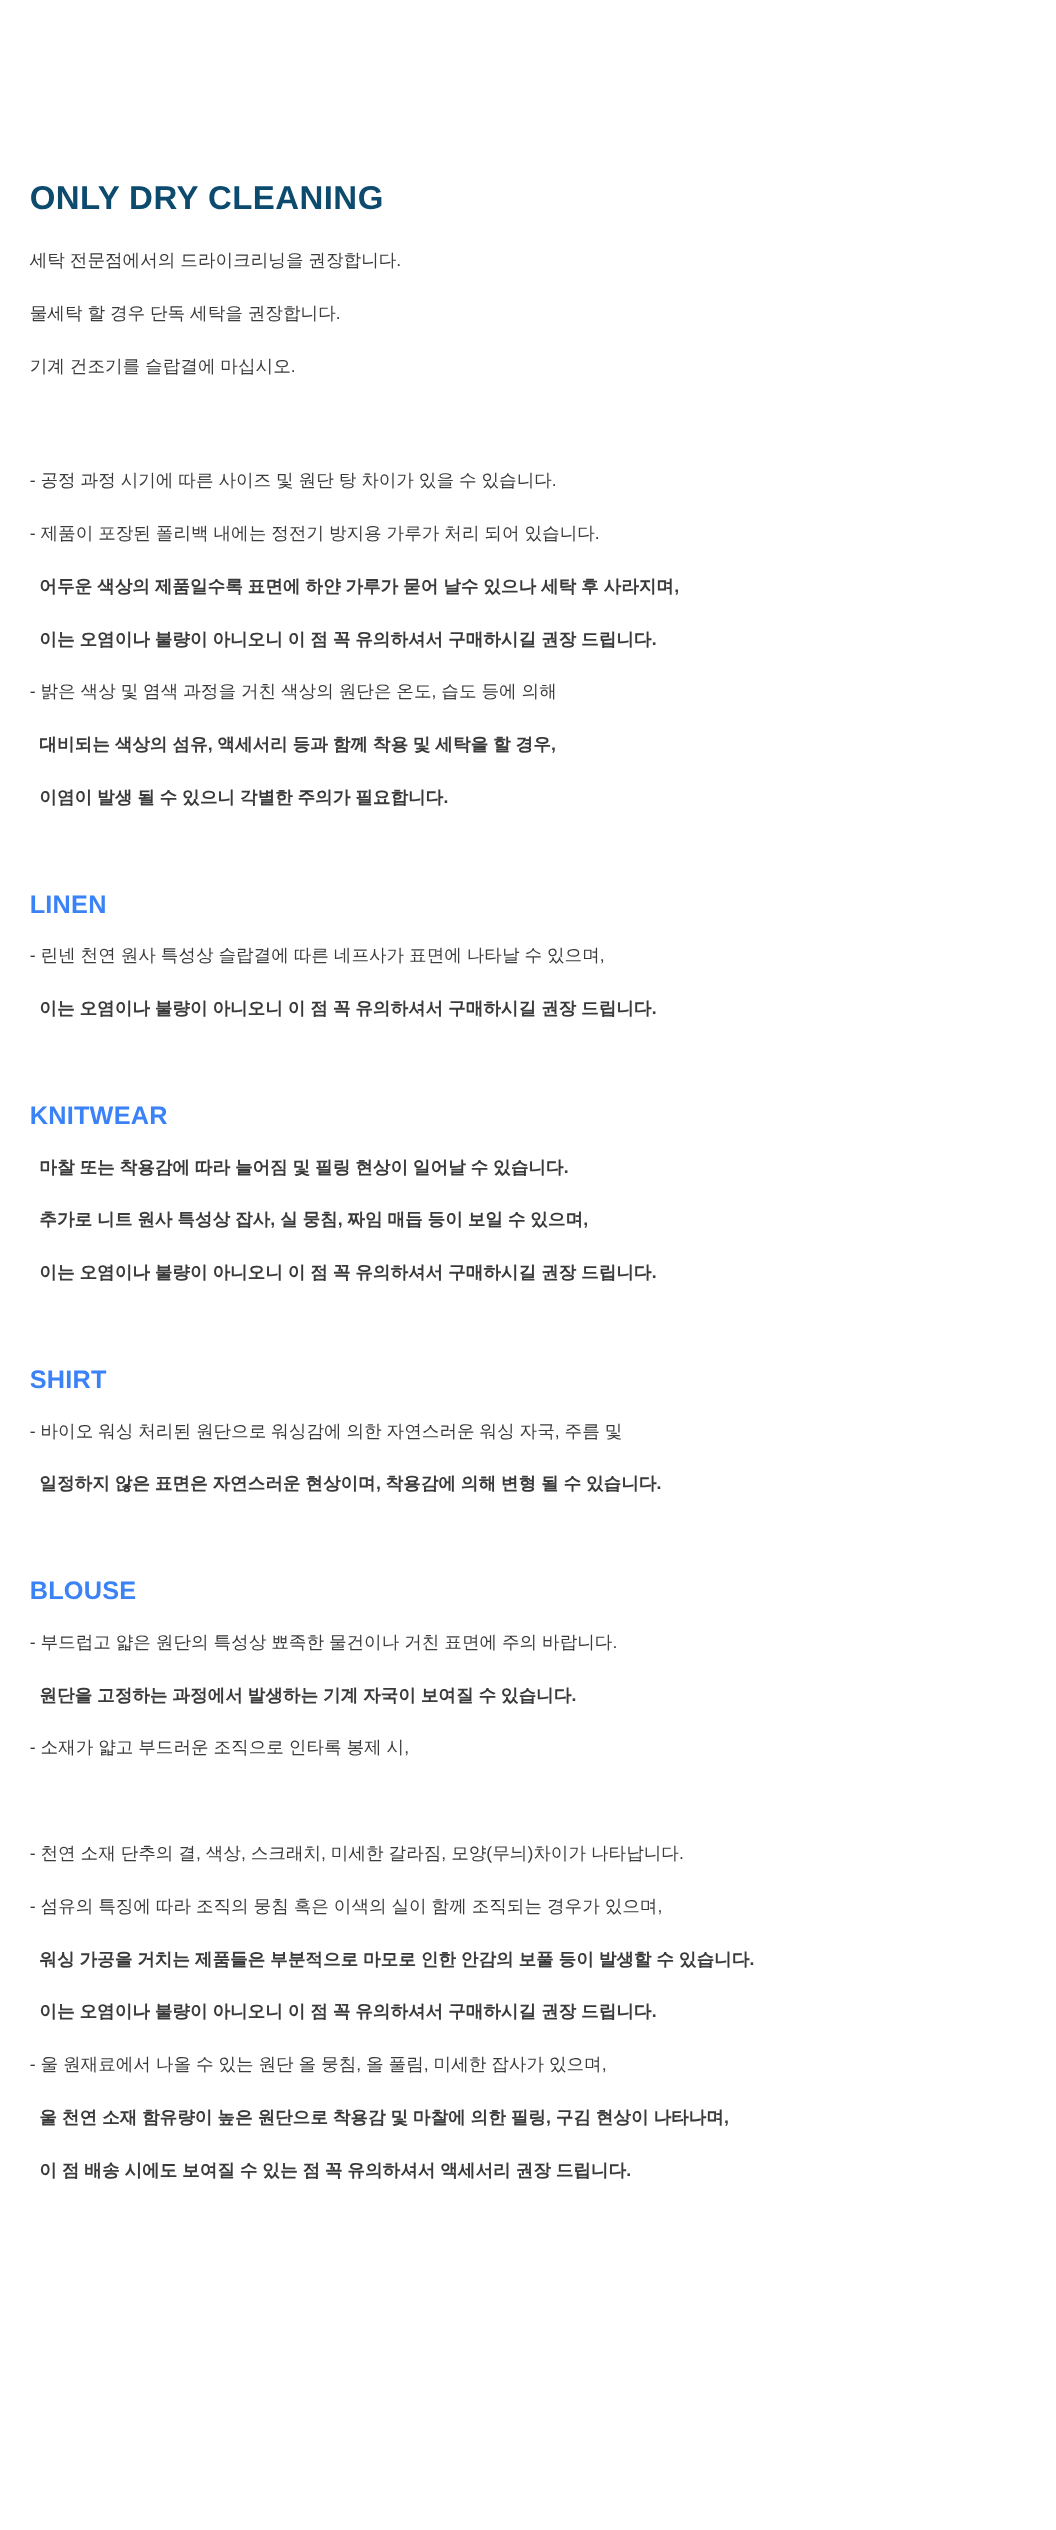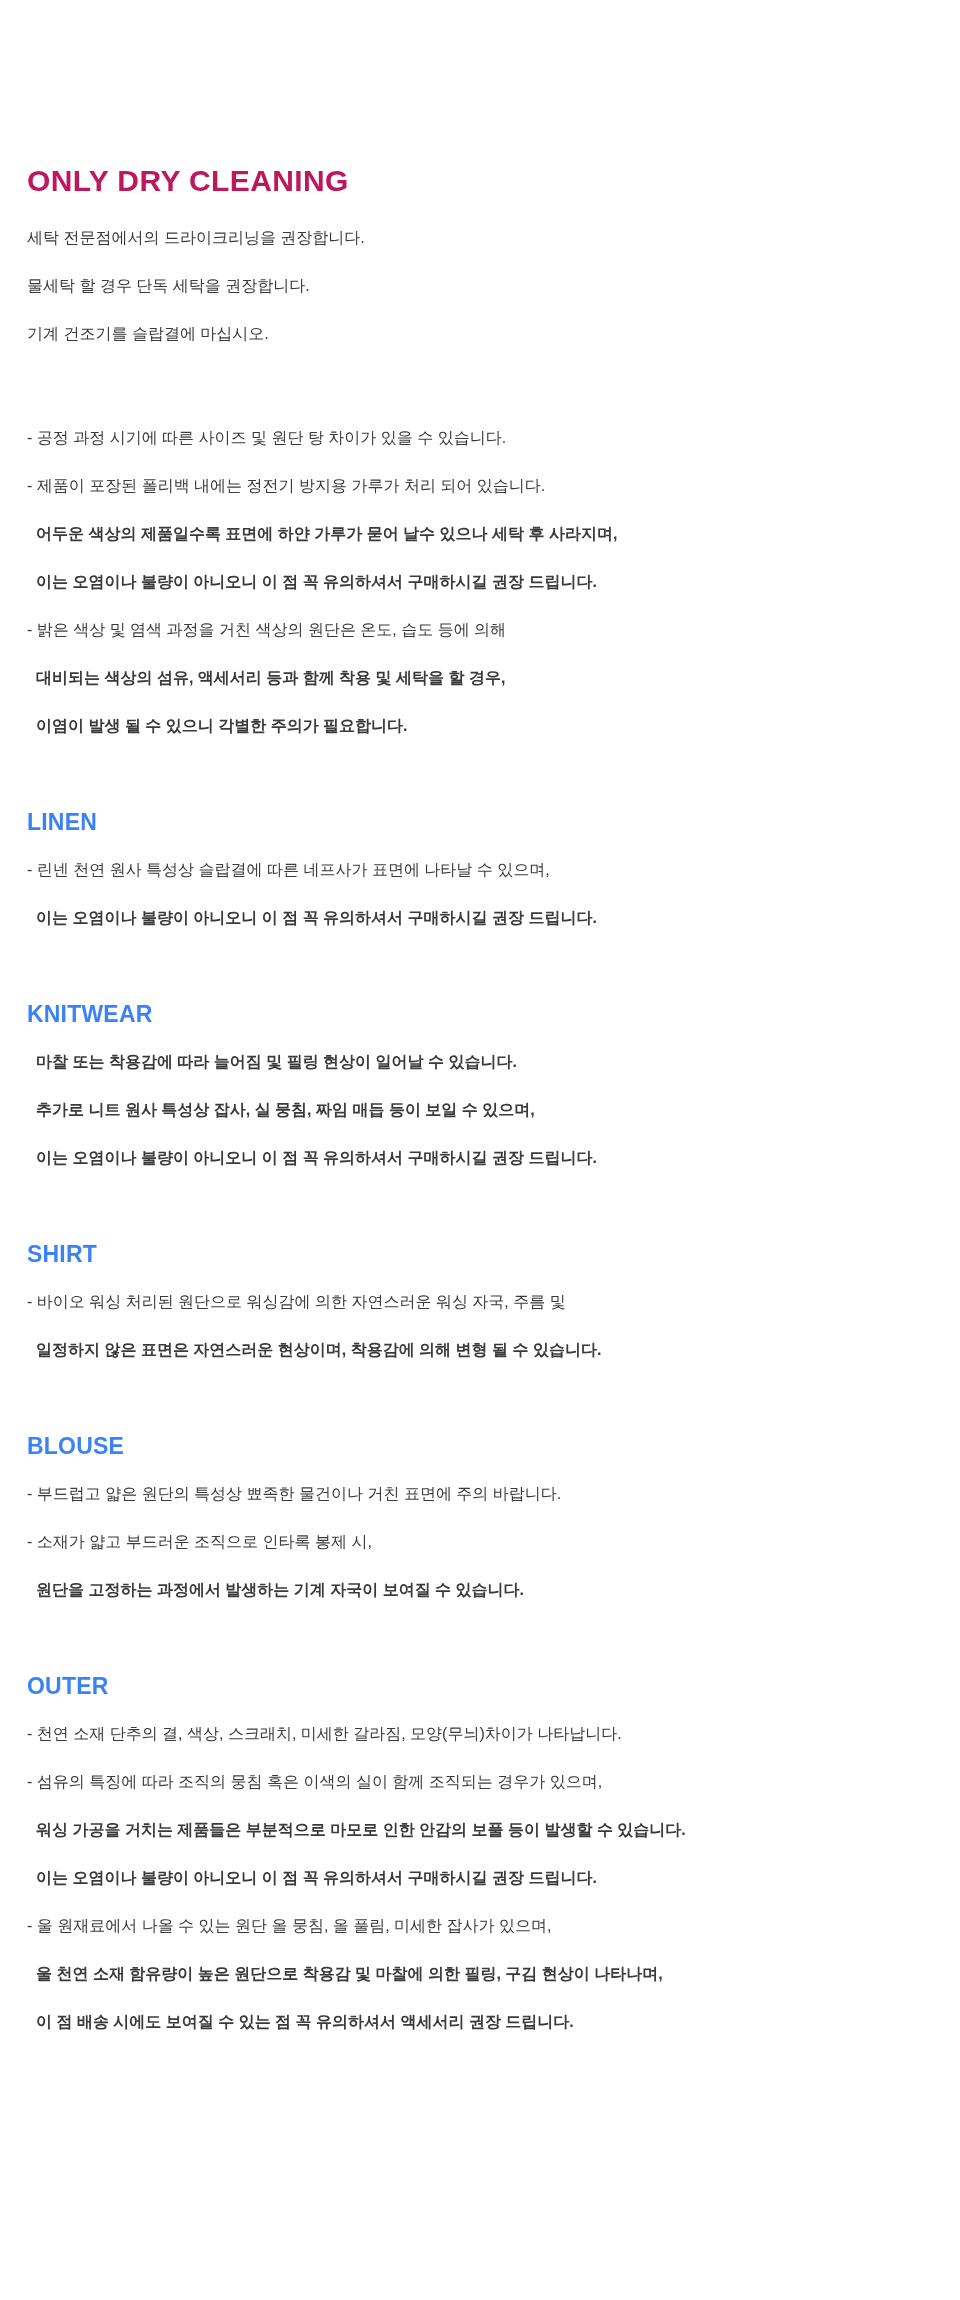--- a/index.html
+++ b/index.html
@@ -14,21 +14,21 @@
     height: 2300px;
     background: #ffffff;
     padding: 163px 40px 0 27px;
     color: #3a3a3a;
   }
   .title {
     font-size: 30px;
     line-height: 36px;
     font-weight: 700;
     letter-spacing: 0.4px;
-    color: #be185d;
+    color: #0c4a6e;
   }
   .line {
     font-size: 16px;
     line-height: 48px;
     height: 48px;
     white-space: nowrap;
     color: #3a3a3a;
     font-weight: 400;
   }
   .indent { padding-left: 9px; font-weight: bold; }
@@ -82,26 +82,25 @@
 
   <section class="care-section">
     <h2 class="heading">SHIRT</h2>
     <p class="line">- 바이오 워싱 처리된 원단으로 워싱감에 의한 자연스러운 워싱 자국, 주름 및</p>
     <p class="line indent">일정하지 않은 표면은 자연스러운 현상이며, 착용감에 의해 변형 될 수 있습니다.</p>
   </section>
 
   <section class="care-section">
     <h2 class="heading">BLOUSE</h2>
     <p class="line">- 부드럽고 얇은 원단의 특성상 뾰족한 물건이나 거친 표면에 주의 바랍니다.</p>
+    <p class="line indent">원단을 고정하는 과정에서 발생하는 기계 자국이 보여질 수 있습니다.</p>
     <p class="line">- 소재가 얇고 부드러운 조직으로 인타록 봉제 시,</p>
-    <p class="line indent">원단을 고정하는 과정에서 발생하는 기계 자국이 보여질 수 있습니다.</p>
   </section>
 
   <section class="care-section">
-    <h2 class="heading">OUTER</h2>
     <p class="line">- 천연 소재 단추의 결, 색상, 스크래치, 미세한 갈라짐, 모양(무늬)차이가 나타납니다.</p>
     <p class="line">- 섬유의 특징에 따라 조직의 뭉침 혹은 이색의 실이 함께 조직되는 경우가 있으며,</p>
     <p class="line indent">워싱 가공을 거치는 제품들은 부분적으로 마모로 인한 안감의 보풀 등이 발생할 수 있습니다.</p>
     <p class="line indent">이는 오염이나 불량이 아니오니 이 점 꼭 유의하셔서 구매하시길 권장 드립니다.</p>
     <p class="line">- 울 원재료에서 나올 수 있는 원단 올 뭉침, 올 풀림, 미세한 잡사가 있으며,</p>
     <p class="line indent">울 천연 소재 함유량이 높은 원단으로 착용감 및 마찰에 의한 필링, 구김 현상이 나타나며,</p>
     <p class="line indent">이 점 배송 시에도 보여질 수 있는 점 꼭 유의하셔서 액세서리 권장 드립니다.</p>
   </section>
 
 </div>

